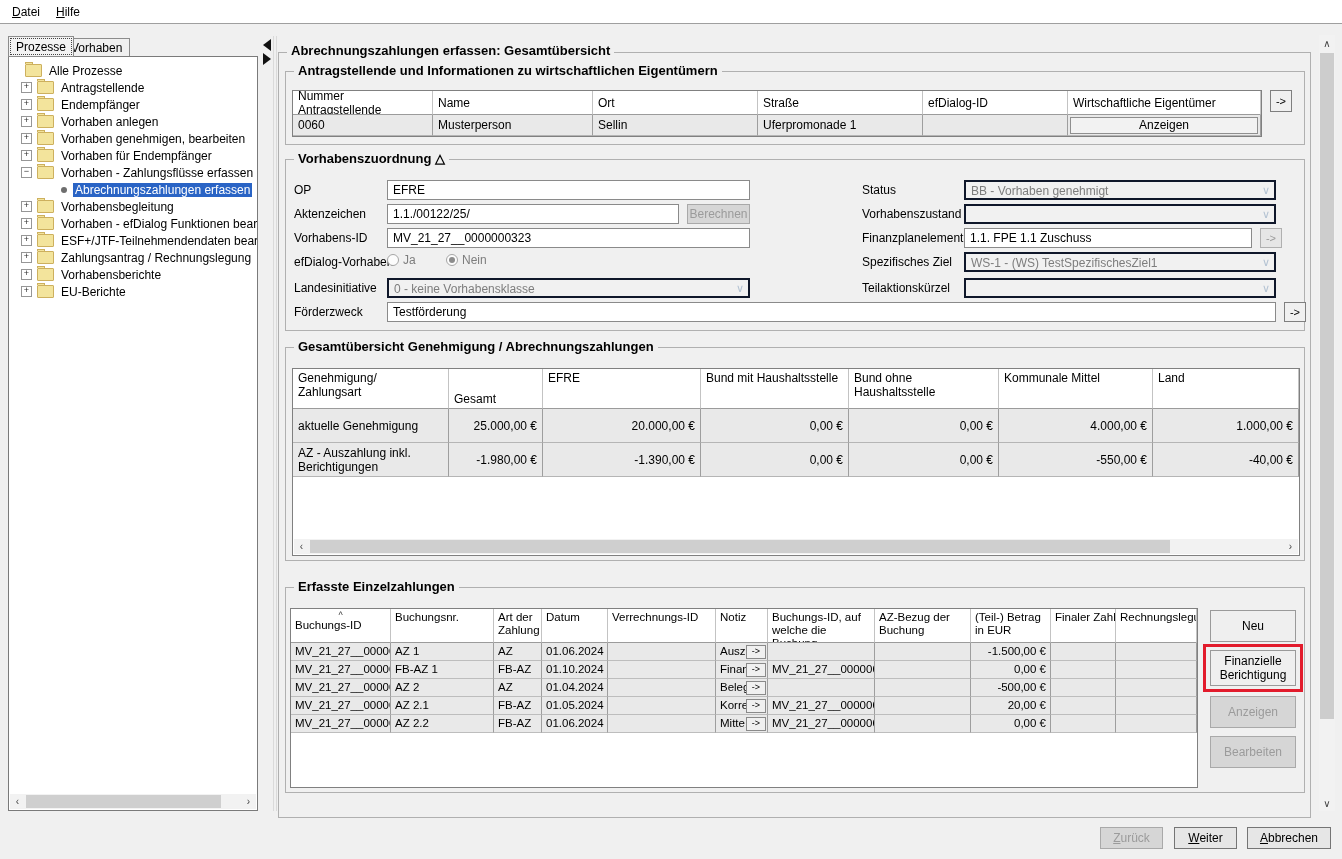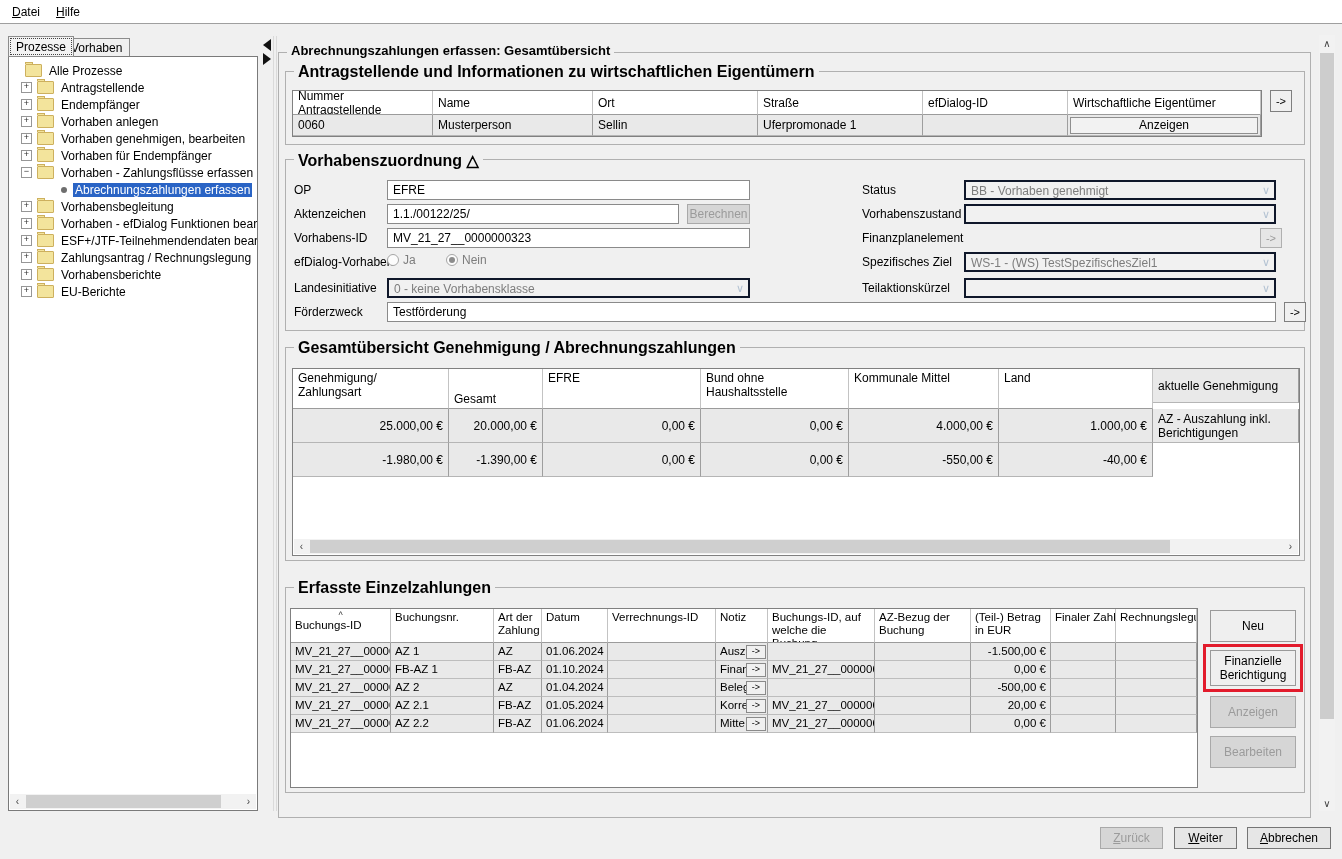--- a/index.html
+++ b/index.html
@@ -33,21 +33,21 @@
   .vscroll{position:absolute;left:1319px;top:35px;width:16px;height:776px;background:#f2f2f2}
   .vscroll .scroll-arrow{width:16px;height:16px}
   .vthumb{position:absolute;left:1px;right:1px;top:18px;height:666px;background:#cdcdcd}
   .vscroll .down{position:absolute;bottom:0;left:0}
   
   .tri-left{position:absolute;left:263px;top:39px;width:0;height:0;border-top:6px solid transparent;border-bottom:6px solid transparent;border-right:8px solid #111}
   .tri-right{position:absolute;left:263px;top:53px;width:0;height:0;border-top:6px solid transparent;border-bottom:6px solid transparent;border-left:8px solid #111}
   .split-line{position:absolute;left:273px;top:36px;width:2px;height:775px;border-left:1px solid #dadada;border-right:1px solid #dadada}
   
   .groupbox{position:absolute;border:1px solid #b0b0b0;box-sizing:border-box}
-  .gb-title{position:absolute;top:-9px;left:8px;background:#f0f0f0;padding:0 4px;font-weight:bold;font-size:16px;white-space:nowrap}
+  .gb-title{position:absolute;top:-9px;left:8px;background:#f0f0f0;padding:0 4px;font-weight:bold;font-size:13px;white-space:nowrap}
   .gb-title.big{font-size:13px;top:-10px}
   
   .tbl{display:grid;background:#fff;border:1px solid #808080;position:absolute}
   .hc{background:#fff;border-right:1px solid #c3c3c3;border-bottom:1px solid #9b9b9b;padding:2px 5px;box-sizing:border-box;overflow:hidden;display:flex;align-items:center}
   .dc{background:#e9e9e9;border-right:1px solid #9e9e9e;border-bottom:1px solid #b5b5b5;padding:1px 5px;box-sizing:border-box;overflow:hidden;display:flex;align-items:center;white-space:nowrap}
   .num{justify-content:flex-end}
   
   .frm-label{position:absolute;white-space:nowrap}
   .tf{position:absolute;height:20px;box-sizing:border-box;background:#fff;border:1px solid #8a8a8a;padding:2px 5px;overflow:hidden;white-space:nowrap}
   .combo{position:absolute;height:20px;box-sizing:border-box;background:#f1f1f1;color:#7d7d7d;border:2px solid #0f172a;padding:2px 20px 9px 5px;overflow:hidden;white-space:nowrap}
@@ -250,20 +250,21 @@
         <span>-&gt;</span>
       </div>
 
     <span class="frm-label" style="left:576px;top:23px">Status</span>
     <div class="combo" style="left:678px;top:20px;width:312px"><span>BB - Vorhaben genehmigt</span><span class="chev">∨</span></div>
 
     <span class="frm-label" style="left:576px;top:47px">Vorhabenszustand</span>
     <div class="combo" style="left:678px;top:44px;width:312px"><span></span><span class="chev">∨</span></div>
 
     <span class="frm-label" style="left:576px;top:71px">Finanzplanelement</span>
+    <div class="tf" style="left:678px;top:68px;width:288px"><span>1.1. FPE 1.1 Zuschuss</span></div>
     <div class="arrow-btn disabled" style="left:974px;top:68px;width:22px;height:20px">
         <span>-&gt;</span>
       </div>
 
     <span class="frm-label" style="left:576px;top:95px">Spezifisches Ziel</span>
     <div class="combo" style="left:678px;top:92px;width:312px"><span>WS-1 - (WS) TestSpezifischesZiel1</span><span class="chev">∨</span></div>
 
     <span class="frm-label" style="left:576px;top:121px">Teilaktionskürzel</span>
     <div class="combo" style="left:678px;top:118px;width:312px"><span></span><span class="chev">∨</span></div>
   </div>
@@ -273,20 +274,23 @@
     <div style="position:absolute;left:6px;top:20px;width:1008px;height:188px;background:#fff;border:1px solid #808080;box-sizing:border-box;overflow:hidden">
       <div style="display:grid;grid-template-columns:156px 94px 158px 148px 150px 154px 1fr">
         <div class="hc" style="height:40px;align-items:flex-start">
             <span>Genehmigung/ Zahlungsart</span>
           </div>
         <div class="hc" style="height:40px;align-items:flex-end">
             <span>Gesamt</span>
           </div>
         <div class="hc" style="height:40px;align-items:flex-start">
             <span>EFRE</span>
+          </div>
+        <div class="hc" style="height:40px;align-items:flex-start">
+            <span>Bund mit Haushaltsstelle</span>
           </div>
         <div class="hc" style="height:40px;align-items:flex-start">
             <span>Bund ohne Haushaltsstelle</span>
           </div>
         <div class="hc" style="height:40px;align-items:flex-start">
             <span>Kommunale Mittel</span>
           </div>
         <div class="hc" style="height:40px;align-items:flex-start">
             <span>Land</span>
           </div>

